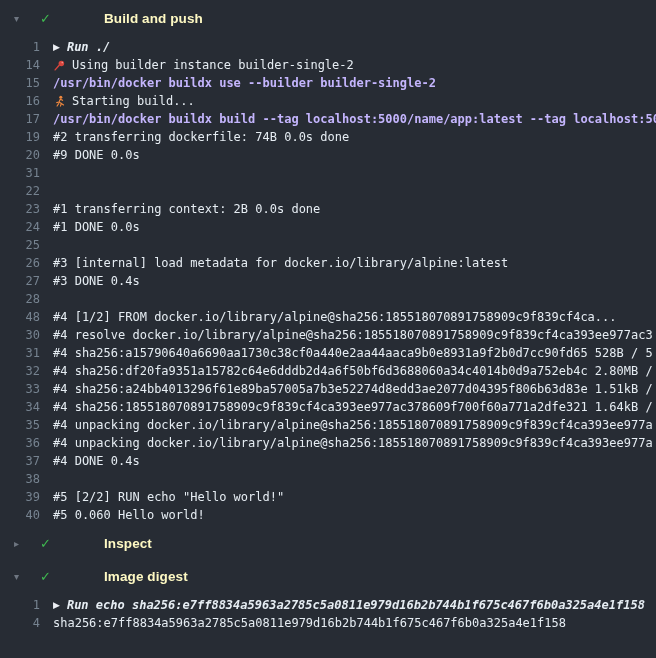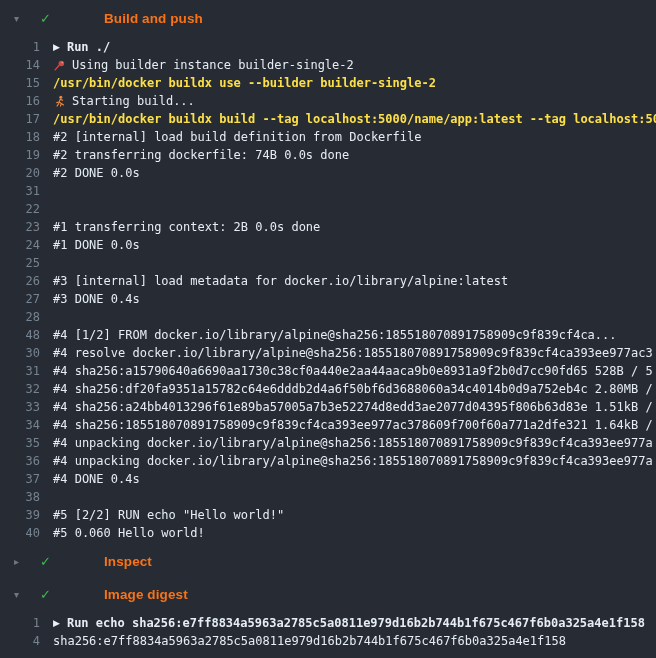--- a/index.html
+++ b/index.html
@@ -22,21 +22,21 @@
     font-family: "DejaVu Sans", sans-serif;
   }
   .check {
     width: 15px; flex: none; margin-left: 8px;
     color: #3fb950; font-size: 13px; font-weight: 700;
     text-align: center;
     font-family: "DejaVu Sans", sans-serif;
   }
   .sec-title {
     margin-left: 11px;
-    color: #f97316;
+    color: #fef9c3;
     font-family: "Liberation Sans", "DejaVu Sans", sans-serif;
     font-size: 13.5px; font-weight: 700; letter-spacing: .1px; padding-left: 40px;
   }
   .section-body { margin-top: 6px; }
   .log-line {
     display: flex; align-items: center;
     height: 18px; font-size: 12px;
     white-space: pre; overflow: hidden;
   }
   .ln {
@@ -44,22 +44,22 @@
     text-align: right;
     color: #768390;
     cursor: pointer;
   }
   .lc {
     margin-left: 13px;
     color: #e6edf3;
     display: flex; align-items: center;
     white-space: pre;
   }
-  .lc.command .log-text { color: #fde047; font-weight: 700; }
-  .lc.group .log-text { font-weight: 700; }
+  .lc.command .log-text { color: #c4b5fd; font-weight: 700; }
+  .lc.group .log-text { font-weight: 700; font-style: italic; }
   .play-glyph {
     font-size: 9px; color: #eceff4; margin-right: 7px;
     font-family: "DejaVu Sans", sans-serif;
   }
   .line-icon { display: inline-flex; margin-right: 6px; }
   .line-icon svg { display: block; }
 </style>
 </head>
 <body>
 
@@ -76,23 +76,22 @@
                 <circle cx="10.3" cy="5.6" r="3.4" fill="#d7453d"></circle>
                 <path d="M7.6 7.6 L2.6 13.4" stroke="#d7453d" stroke-width="1.7" stroke-linecap="round"></path>
                 <circle cx="11.4" cy="4.4" r="1" fill="#f2968f"></circle>
               </svg></span><span class="log-text">Using builder instance builder-single-2</span></span></div>
         <div class="log-line"><span class="ln">15</span><span class="lc command"><span class="log-text">/usr/bin/docker buildx use --builder builder-single-2</span></span></div>
         <div class="log-line"><span class="ln">16</span><span class="lc default"><span class="line-icon"><svg width="13" height="13" viewBox="0 0 16 16">
                 <circle cx="9.6" cy="2.8" r="1.9" fill="#f0883e"></circle>
                 <path d="M9 5.2 L7.4 8.6 M9 5.2 L11.8 6.6 M7.4 8.6 L10.2 10.4 L9.2 13.6 M7.4 8.6 L4.6 9.4 M10.2 10.4 L13 12.2 M5 13.6 L7 10.6" stroke="#f0883e" stroke-width="1.4" fill="none" stroke-linecap="round"></path>
               </svg></span><span class="log-text">Starting build...</span></span></div>
         <div class="log-line"><span class="ln">17</span><span class="lc command"><span class="log-text">/usr/bin/docker buildx build --tag localhost:5000/name/app:latest --tag localhost:50</span></span></div>
-        <div class="log-line"><span class="ln">18</span><span class="lc default"><span class="log-text">#2 [internal] load build definition from Dockerfile</span></span></div>
         <div class="log-line"><span class="ln">19</span><span class="lc default"><span class="log-text">#2 transferring dockerfile: 74B 0.0s done</span></span></div>
-        <div class="log-line"><span class="ln">20</span><span class="lc default"><span class="log-text">#2 DONE 0.0s</span></span></div>
+        <div class="log-line"><span class="ln">20</span><span class="lc default"><span class="log-text">#9 DONE 0.0s</span></span></div>
         <div class="log-line"><span class="ln">31</span><span class="lc default"><span class="log-text"></span></span></div>
         <div class="log-line"><span class="ln">22</span></div>
         <div class="log-line"><span class="ln">23</span><span class="lc default"><span class="log-text">#1 transferring context: 2B 0.0s done</span></span></div>
         <div class="log-line"><span class="ln">24</span><span class="lc default"><span class="log-text">#1 DONE 0.0s</span></span></div>
         <div class="log-line"><span class="ln">25</span><span class="lc default"><span class="log-text"></span></span></div>
         <div class="log-line"><span class="ln">26</span><span class="lc default"><span class="log-text">#3 [internal] load metadata for docker.io/library/alpine:latest</span></span></div>
         <div class="log-line"><span class="ln">27</span><span class="lc default"><span class="log-text">#3 DONE 0.4s</span></span></div>
         <div class="log-line"><span class="ln">28</span><span class="lc default"><span class="log-text"></span></span></div>
         <div class="log-line"><span class="ln">48</span><span class="lc default"><span class="log-text">#4 [1/2] FROM docker.io/library/alpine@sha256:185518070891758909c9f839cf4ca...</span></span></div>
         <div class="log-line"><span class="ln">30</span><span class="lc default"><span class="log-text">#4 resolve docker.io/library/alpine@sha256:185518070891758909c9f839cf4ca393ee977ac3</span></span></div>

